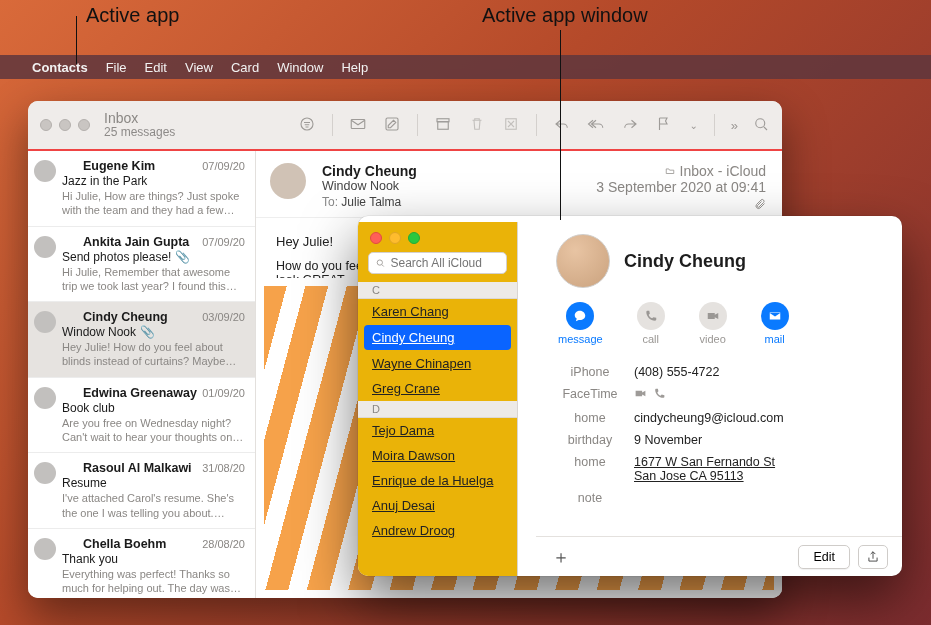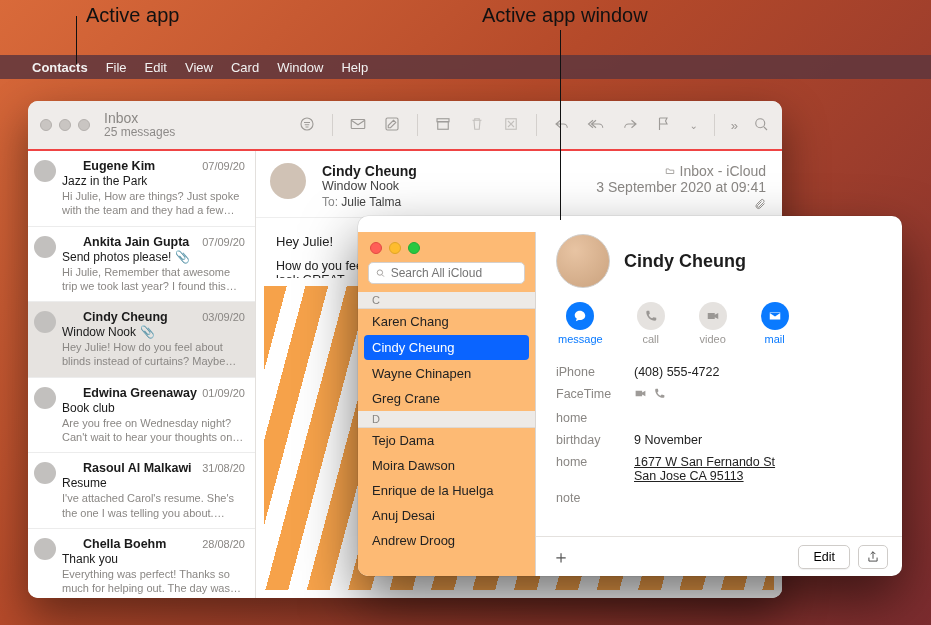--- a/index.html
+++ b/index.html
@@ -79,49 +79,49 @@
     border:8px solid #fff;
   }
 
   
   .contacts-window {
     position:absolute; top:216px; left:358px; width:544px; height:360px;
     background:#fff; border-radius:10px;
     box-shadow:0 24px 55px rgba(0,0,0,0.55), 0 0 0 0.5px rgba(0,0,0,0.1);
     overflow:hidden; z-index:40;
   }
-  .c-left { position:absolute; left:0; top:16px; bottom:0; width:178px; background:#fdba74; border-right:1px solid #d9d5d2;}
+  .c-left { position:absolute; left:0; top:6px; bottom:0; width:160px; background:#eab308; border-right:1px solid #d9d5d2;}
   .c-traffic { display:flex; gap:7px; padding:10px 12px 6px;}
   .c-dot { width:12px;height:12px;border-radius:50%;}
   .c-red{background:#ff5f57;border:0.5px solid #e24b42;}
   .c-yel{background:#febc2e;border:0.5px solid #e0a526;}
   .c-grn{background:#28c840;border:0.5px solid #23ab37;}
   .c-search { margin:2px 10px 8px; background:#fff; height:22px; border-radius:5px;
     border:1px solid #d4d0cd; display:flex; align-items:center; padding:0 6px; gap:5px;}
   .c-search input { border:none; outline:none; font-size:12px; width:100%; background:transparent; color:#333;}
   .c-search svg{width:12px;height:12px;stroke:#9a9794;fill:none;stroke-width:2;}
   .c-list { overflow:auto; font-size:13px;}
   .c-sect { font-size:11px; color:#8a8784; padding:2px 14px; border-bottom:1px solid #ddd8d4; background:#edeae7;}
-  .c-row { padding:5px 14px; color:#222;}
+  .c-row { padding:5px 14px; color:#222;text-decoration:underline;}
   .c-row.sel { background:#0a64ff; color:#fff; border-radius:4px; margin:1px 6px; padding:5px 8px;}
 
   .c-right { position:absolute; left:178px; right:0; top:0; bottom:0; padding:18px 20px 46px;}
   .card-head { display:flex; align-items:center; gap:14px; margin-bottom:14px;}
   .card-avatar { width:54px;height:54px;border-radius:50%; background:radial-gradient(circle at 35% 30%, #e8c4a3, #caa27e); border:0.5px solid #d0cdca;}
   .card-name { font-size:18px; font-weight:600;}
   .card-actions { display:flex; gap:34px; margin:8px 0 16px; padding-left:2px;}
   .ca { display:flex; flex-direction:column; align-items:center; font-size:11px; gap:3px;}
   .ca .circ { width:28px;height:28px;border-radius:50%; display:flex;align-items:center;justify-content:center;}
   .ca.on .circ{ background:#0a7aff;} .ca.on .lbl{color:#0a7aff;}
   .ca.off .circ{ background:#e5e2df;} .ca.off .lbl{color:#9a9794;}
   .ca .circ svg{width:14px;height:14px;fill:#fff;}
   .ca.off .circ svg{fill:#9a9794;}
   .fields { font-size:12.5px;}
   .frow { display:flex; padding:4px 0; align-items:flex-start;}
-  .flabel { width:78px; text-align:left; color:#8a8784; padding-right:10px;}
+  .flabel { width:78px; text-align:center; color:#8a8784; padding-right:10px;}
   .fval { flex:1; color:#222;}
   .ft-icons svg{width:13px;height:13px;fill:#9e9b98;margin-right:6px;}
   .c-footer { position:absolute; left:0; right:0; bottom:0; height:40px; border-top:1px solid #e4e1de;
     display:flex; align-items:center; padding:0 14px; justify-content:space-between;}
   .plus-btn { width:22px;height:22px; display:flex;align-items:center;justify-content:center; color:#555; font-size:18px; border-radius:4px;}
   .right-btns{display:flex;gap:8px;}
   .edit-btn { background:#fff; border:1px solid #cfccc9; border-radius:5px; padding:3px 14px; font-size:12.5px; box-shadow:0 1px 1px rgba(0,0,0,0.06);}
   .share-btn { width:30px;height:24px;background:#fff;border:1px solid #cfccc9;border-radius:5px;display:flex;align-items:center;justify-content:center;}
   .share-btn svg{width:14px;height:14px;stroke:#444;fill:none;stroke-width:1.6;}
 
@@ -370,20 +370,21 @@
         <div class="frow">
           <div class="flabel">FaceTime</div>
           <div class="fval ft-icons"><svg viewBox="0 0 24 24">
               <path d="M3 7h12v10H3zM15 10l6-3v10l-6-3z"></path>
             </svg><svg viewBox="0 0 24 24">
               <path d="M6 3c-1 0-2 1-2 2 0 8 7 15 15 15 1 0 2-1 2-2v-3l-5-1-2 2c-3-1-5-3-6-6l2-2-1-5H6z"></path>
             </svg></div>
         </div>
         <div class="frow">
           <div class="flabel">home</div>
+          <div class="fval" style="white-space: pre-line;">cindycheung9@icloud.com</div>
         </div>
         <div class="frow">
           <div class="flabel">birthday</div>
           <div class="fval" style="white-space: pre-line;">9 November</div>
         </div>
         <div class="frow">
           <div class="flabel">home</div>
           <div class="fval" style="white-space: pre-line; text-decoration: underline;">1677 W San Fernando St
 San Jose CA 95113</div>
         </div>

